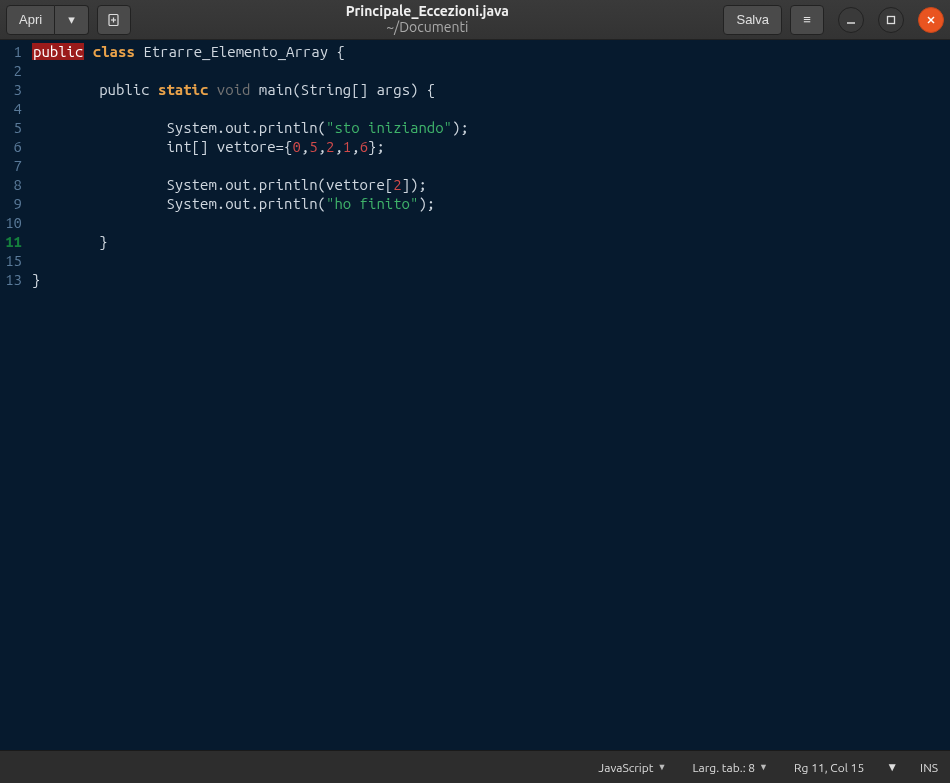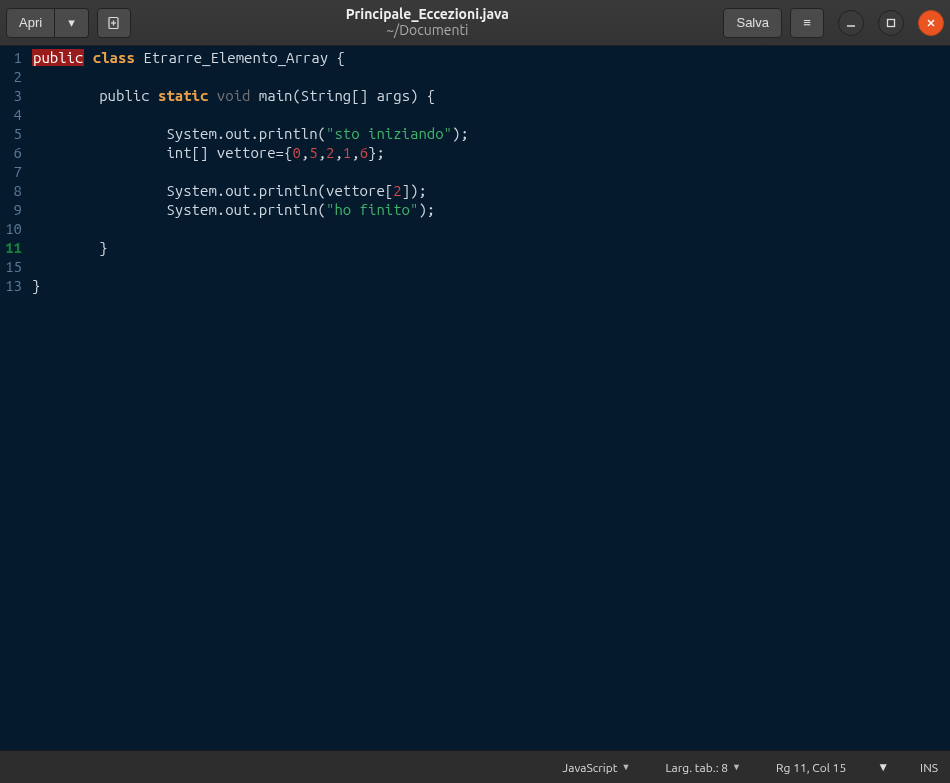--- a/index.html
+++ b/index.html
@@ -8,21 +8,21 @@
     height: 783px;
     background: #2a2a2a;
     font-family: "Ubuntu", "Cantarell", sans-serif;
     color: #e0e0e0;
     overflow: hidden;
     display: flex;
     flex-direction: column;
   }
   
   .headerbar {
-    height: 46px;
+    height: 40px;
     background: linear-gradient(to bottom, #3a3a3a, #333333);
     border-bottom: 1px solid #222;
     display: flex;
     align-items: center;
     padding: 0 6px;
     gap: 8px;
   }
   .btn {
     background: #4a4a4a;
     border: 1px solid #222;
@@ -103,21 +103,21 @@
   .statusbar {
     height: 26px;
     background: #2d2d2d;
     border-top: 1px solid #1a1a1a;
     display: flex;
     align-items: center;
     justify-content: flex-end;
     font-size: 12px;
     color: #ddd;
     padding: 16px 8px;
-    gap: 27px;
+    gap: 18px;
   }
   .status-item {
     display: inline-flex;
     align-items: center;
     gap: 4px;
     padding: 0 4px;
     cursor: pointer;
   }
   .status-item .caret { font-size: 9px; color: #bbb; }
 </style>

